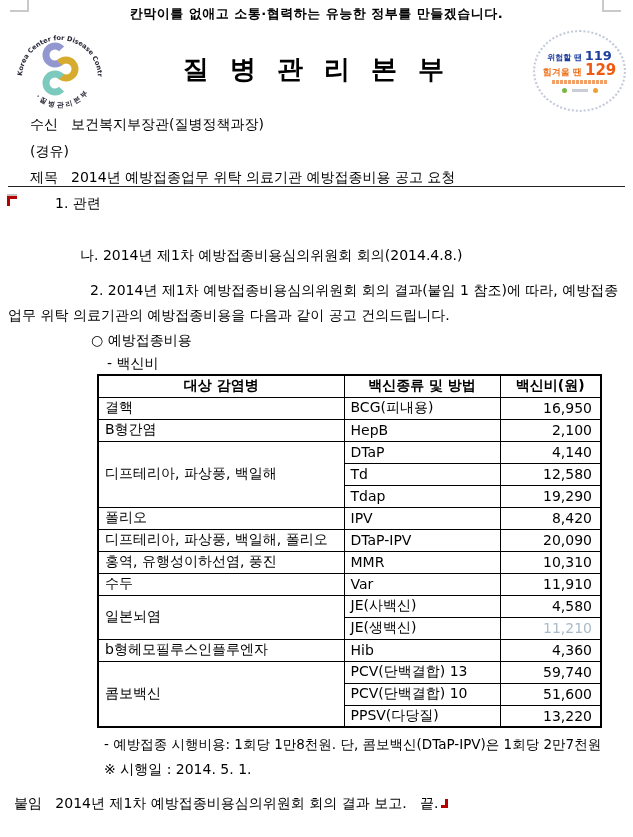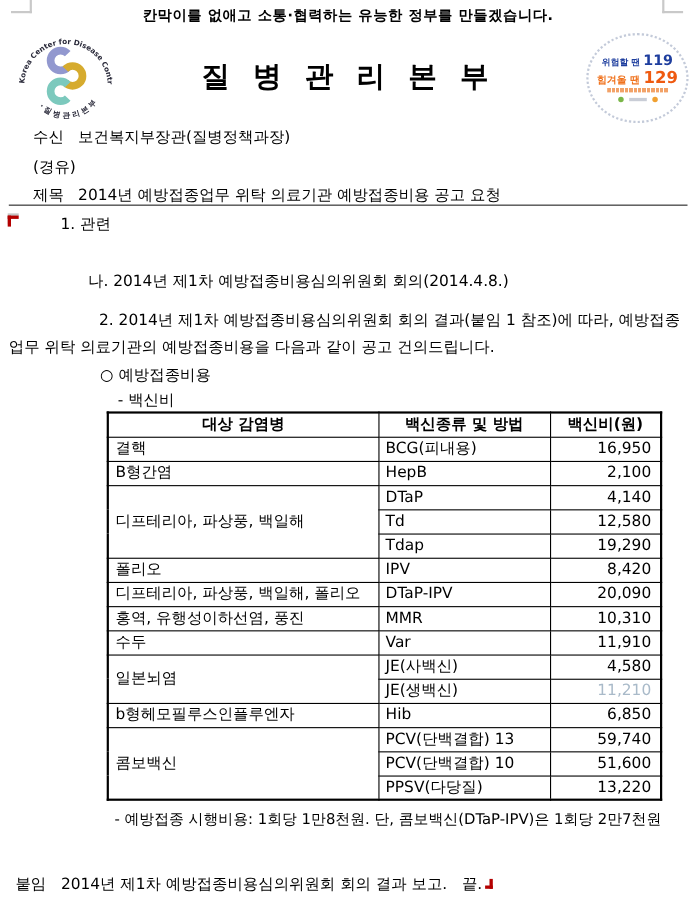--- a/index.html
+++ b/index.html
@@ -209,34 +209,35 @@
           <td class="vaccine">JE(사백신)</td>
           <td class="price">4,580</td>
         </tr>
         <tr class="sub">
           <td class="vaccine">JE(생백신)</td>
           <td class="price muted">11,210</td>
         </tr>
         <tr>
           <td rowspan="1" class="disease">b형헤모필루스인플루엔자</td>
           <td class="vaccine">Hib</td>
-          <td class="price">6,850</td>
+          <td class="price">4,360</td>
         </tr>
         <tr>
           <td rowspan="3" class="disease">콤보백신</td>
           <td class="vaccine">PCV(단백결합) 13</td>
           <td class="price">59,740</td>
         </tr>
         <tr class="sub">
           <td class="vaccine">PCV(단백결합) 10</td>
           <td class="price">51,600</td>
         </tr>
         <tr class="sub">
           <td class="vaccine">PPSV(다당질)</td>
           <td class="price">13,220</td>
         </tr>
       </tbody>
   </table>
 
   <div class="line l-note1">- 예방접종 시행비용: 1회당 1만8천원. 단, 콤보백신(DTaP-IPV)은 1회당 2만7천원</div>
+  <div class="line l-note2">※ 시행일 : 2014. 5. 1.</div>
   <div class="line l-attach"><span>붙임   2014년 제1차 예방접종비용심의위원회 회의 결과 보고.   끝.</span><span class="close-mark"></span></div>
 
 </div>
 
 </body></html>

